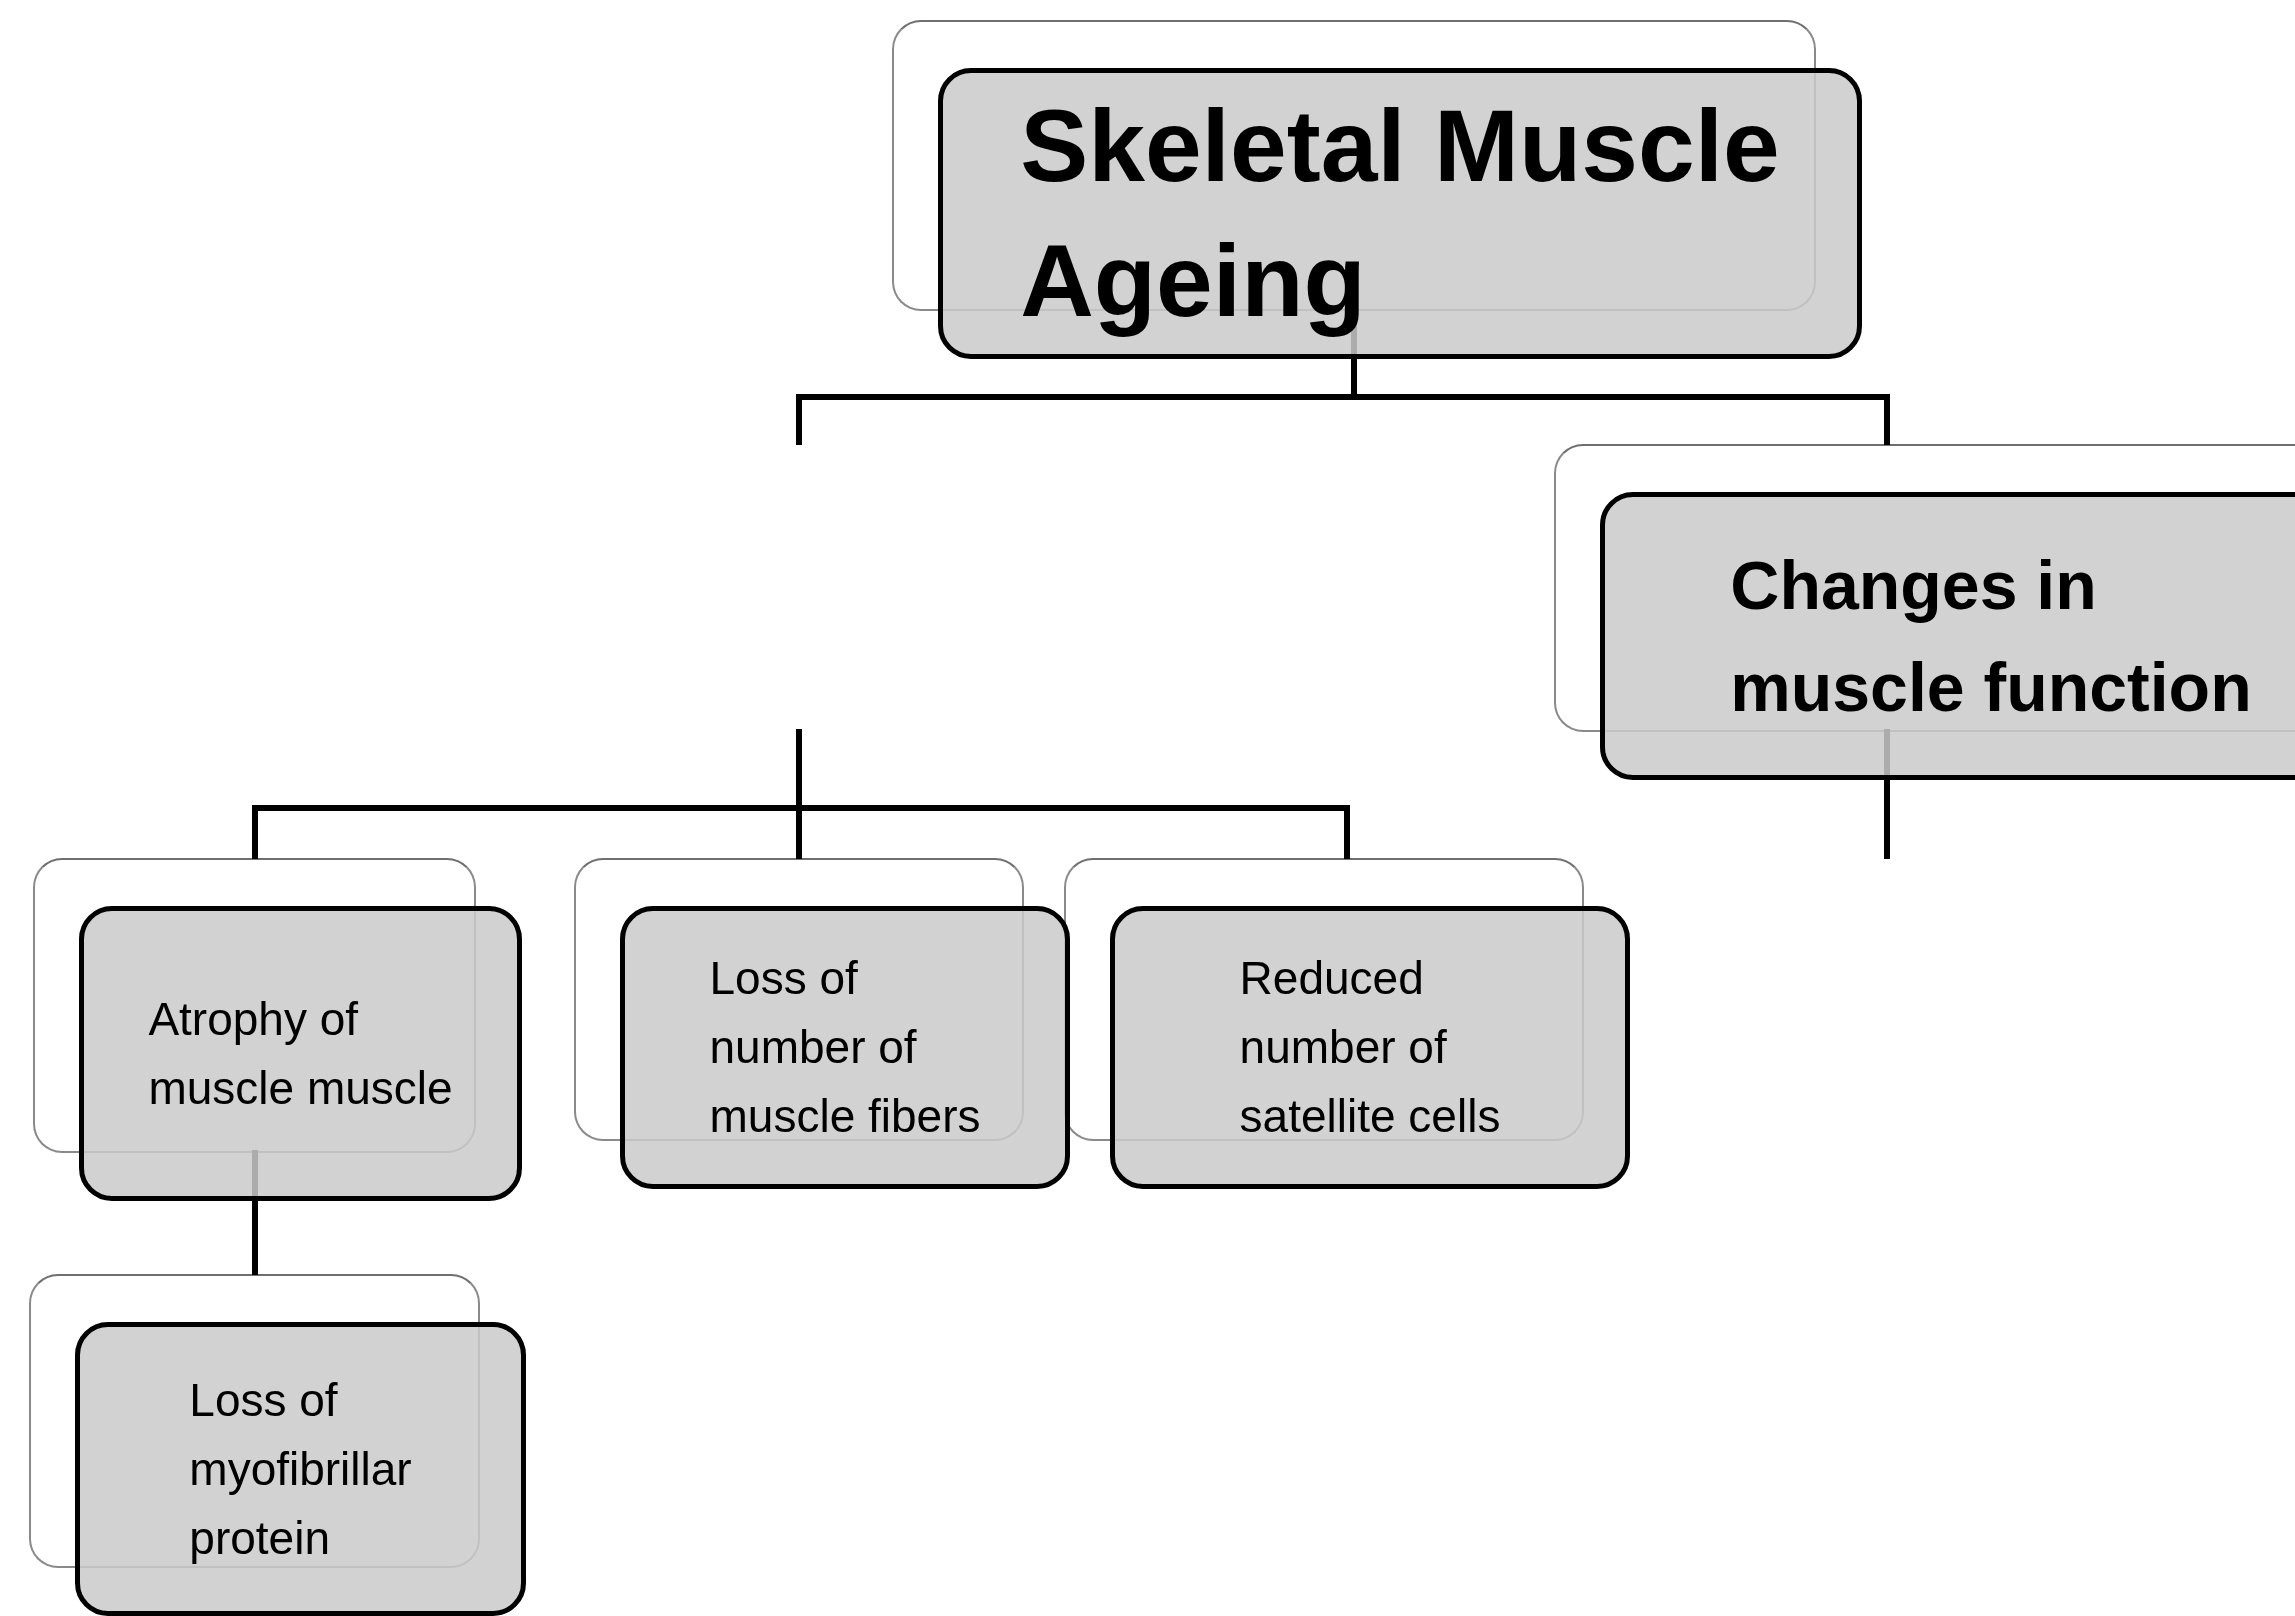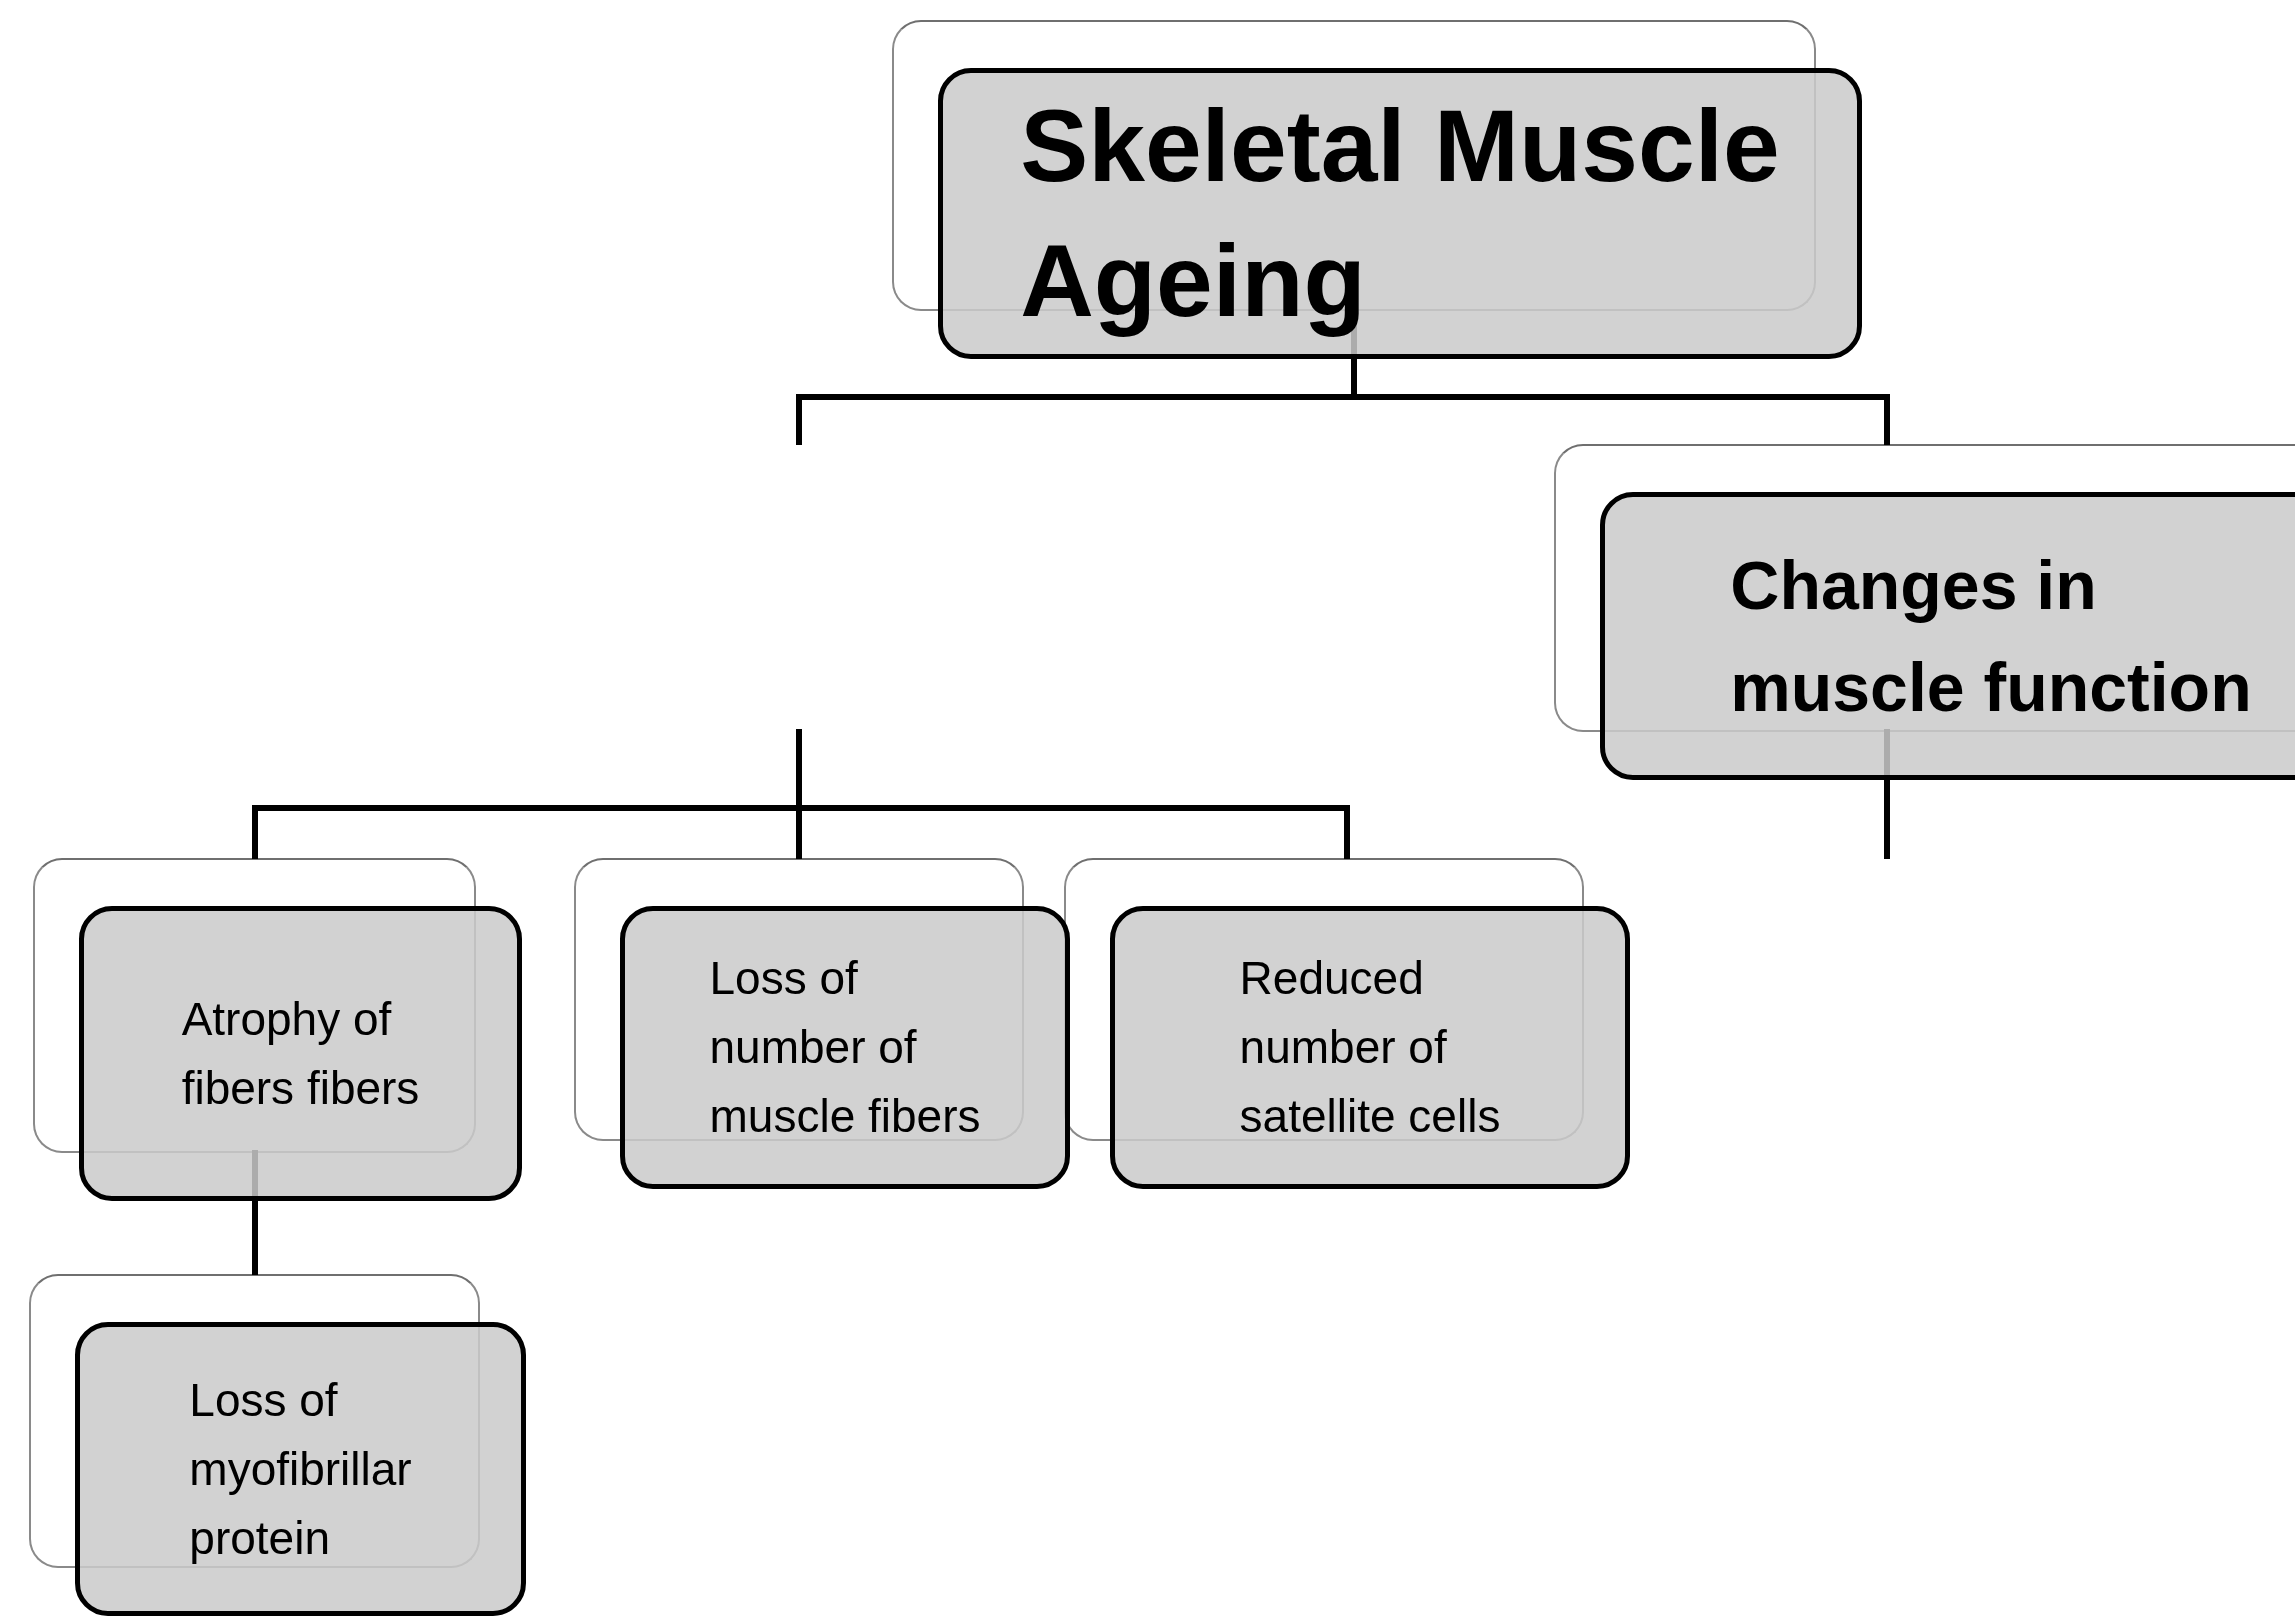--- a/index.html
+++ b/index.html
@@ -107,21 +107,21 @@
     <div class="front-panel">
       <div class="node-label">Changes in
 muscle function</div>
     </div>
   </div>
 
   <div class="node pos-atrophy lv3">
     <div class="back-panel"></div>
     <div class="front-panel">
       <div class="node-label">Atrophy of
-fibers fibers</div>
+muscle muscle</div>
     </div>
   </div>
 
   <div class="node pos-fiber lv3">
     <div class="back-panel"></div>
     <div class="front-panel">
       <div class="node-label">Loss of
 number of
 muscle fibers</div>
     </div>

